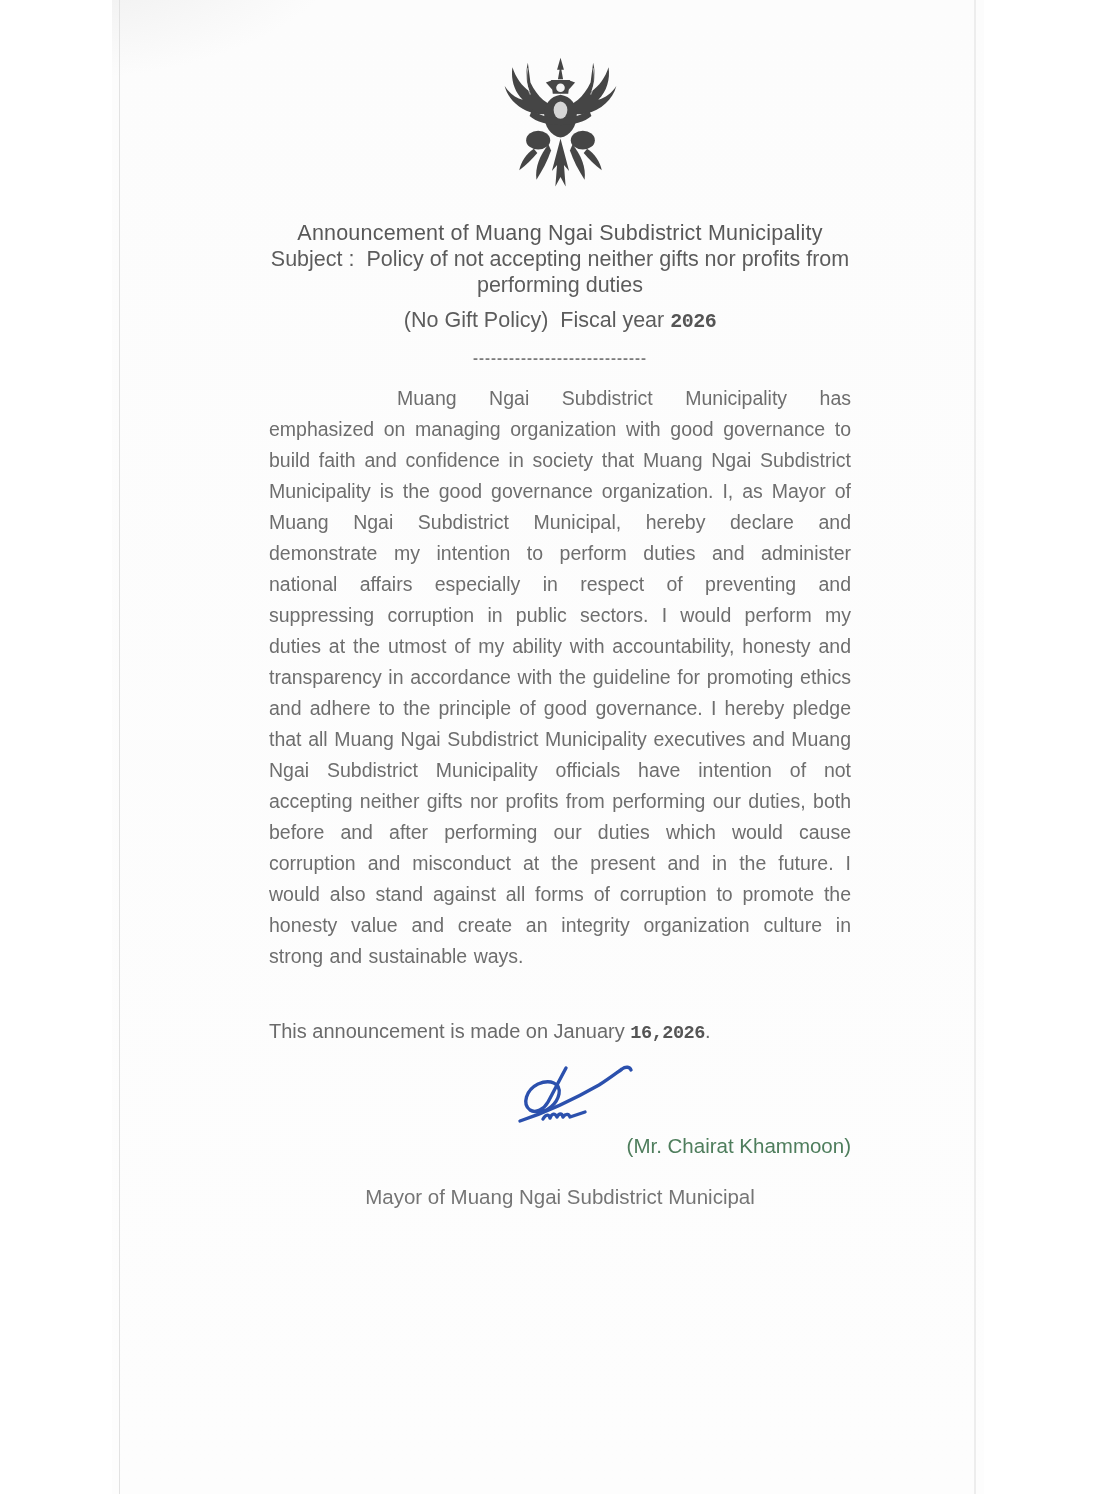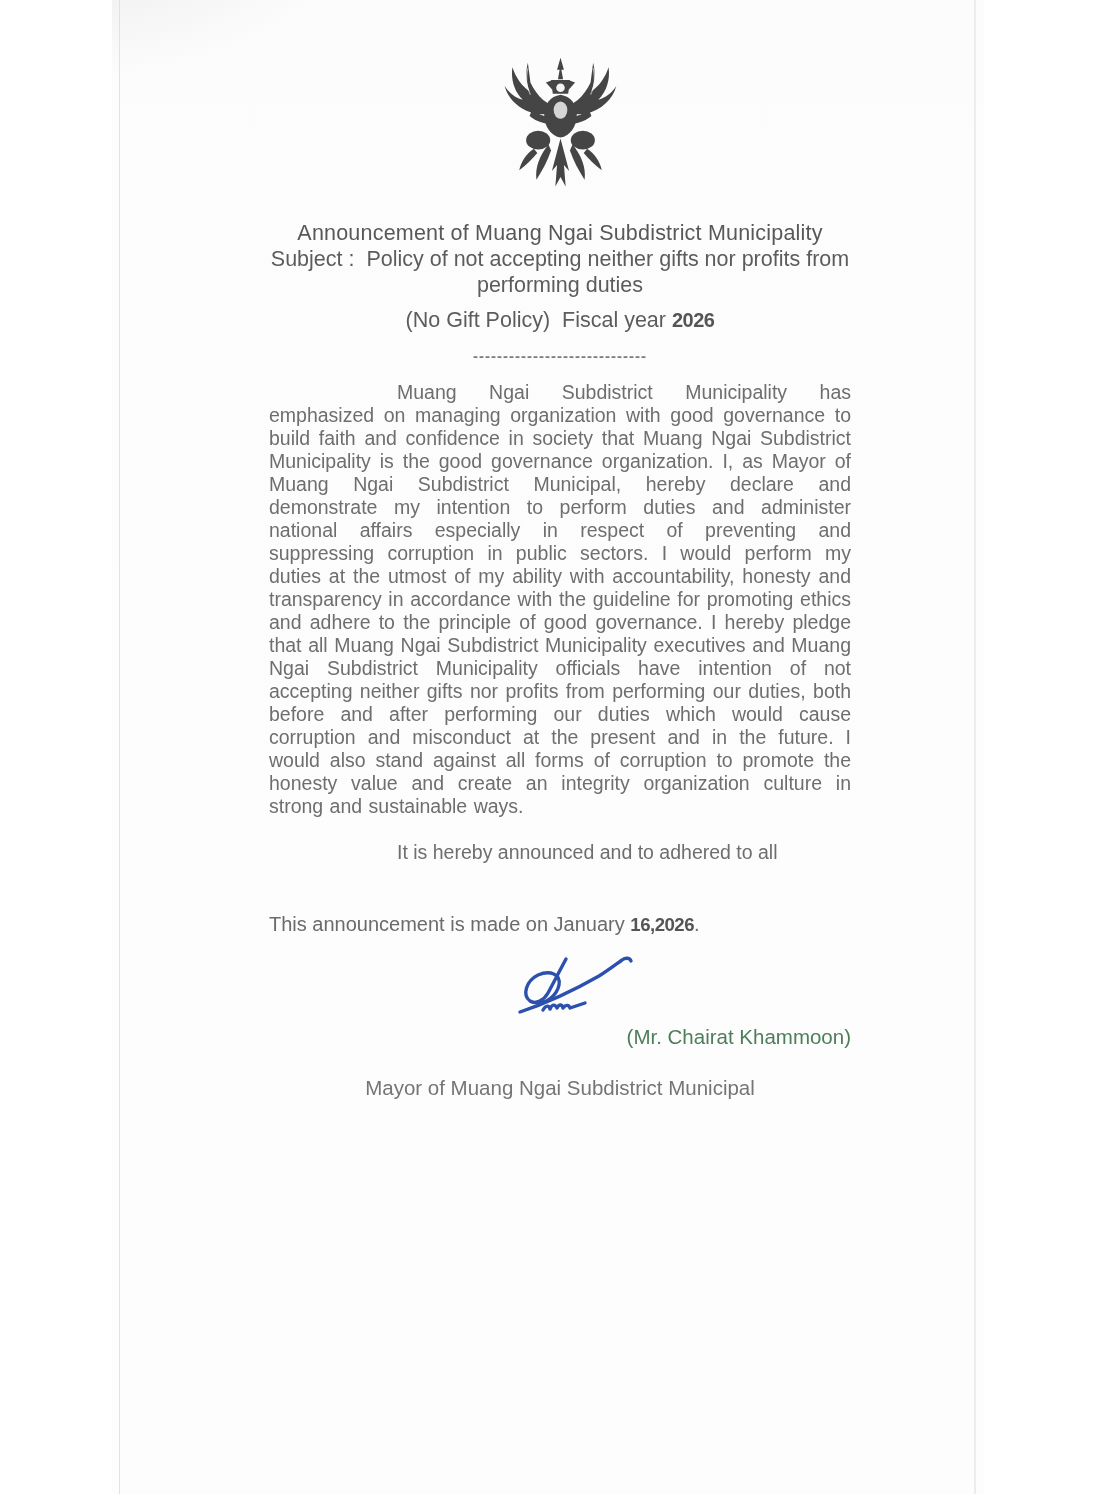--- a/index.html
+++ b/index.html
@@ -59,39 +59,39 @@
   }
   .subject-line2 {
     margin-top: 9px;
     text-align: center;
     font-size: 21.5px;
     line-height: 26px;
     color: #5c5c5c;
     white-space: pre-wrap;
   }
   .numerals {
-    font-family: Liberation Sans, sans-serif;
+    font-family: Liberation Mono, monospace;
     font-size: 0.93em;
     font-weight: 600;
     color: #555555;
     letter-spacing: -0.5px;
   }
   .divider {
     margin-top: 13px;
     text-align: center;
     font-size: 15px;
     line-height: 20px;
     color: #7a7a7a;
     letter-spacing: 1px;
     font-weight: bold;
   }
   .body-paragraph {
     margin: 15px 0 0 0;
     font-size: 19.5px;
-    line-height: 23px;
+    line-height: 31px;
     text-align: justify;
     text-indent: 128px;
     color: #6e6e6e;
     word-spacing: 1px;
   }
   .closing-line {
     margin-top: 21px;
     padding-left: 128px;
     font-size: 19.5px;
     line-height: 26px;
@@ -166,21 +166,20 @@
 
     <div class="doc-title">Announcement of Muang Ngai Subdistrict Municipality</div>
 
     <div class="subject-line1">Subject :  Policy of not accepting neither gifts nor profits from performing duties</div>
     <div class="subject-line2"><span>(No Gift Policy)  Fiscal year </span><span class="numerals">2026</span></div>
 
     <div class="divider">-----------------------------</div>
 
     <p class="body-paragraph">Muang Ngai Subdistrict Municipality has emphasized on managing organization with good governance to build faith and confidence in society that Muang Ngai Subdistrict Municipality is the good governance organization. I, as Mayor of Muang Ngai Subdistrict Municipal, hereby declare and demonstrate my intention to perform duties and administer national affairs especially in respect of preventing and suppressing corruption in public sectors. I would perform my duties at the utmost of my ability with accountability, honesty and transparency in accordance with the guideline for promoting ethics and adhere to the principle of good governance. I hereby pledge that all Muang Ngai Subdistrict Municipality executives and Muang Ngai Subdistrict Municipality officials have intention of not accepting neither gifts nor profits from performing our duties, both before and after performing our duties which would cause corruption and misconduct at the present and in the future. I would also stand against all forms of corruption to promote the honesty value and create an integrity organization culture in strong and sustainable ways.</p>
 
-    <div class="closing-line">It is hereby announced and to adhered to all</div>
 
     <div class="date-line"><span>This announcement is made on January </span><span class="numerals">16,2026</span><span>.</span></div>
 
     <div class="signature-wrap">
       <svg width="130" height="68" viewBox="0 0 130 68" aria-hidden="true">
         <g fill="none" stroke="#2b50ad" stroke-width="3.4" stroke-linecap="round" stroke-linejoin="round">
           <path d="M57,9 C51,20 45,32 39,43 C35,50 27,55 21,51 C13,45 17,31 29,25 C41,20 52,24 50,35 C48,45 38,53 29,53"></path>
           <path d="M11,62 C35,54 62,42 90,26 C98,21 106,15 113,10 C117,7 121,8 122,11"></path>
           <path d="M34,60 C37,55 40,55 41,59 C43,54 46,54 48,58 C50,54 53,54 54,58 C57,54 60,55 61,58 L76,53"></path>
         </g>

